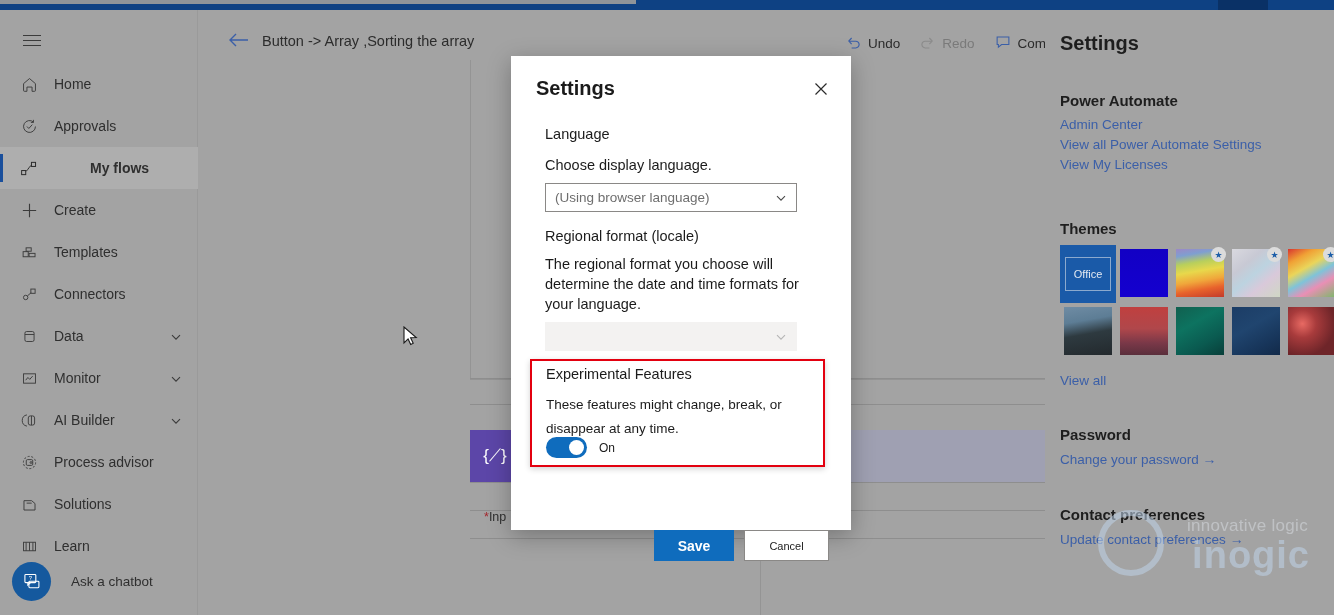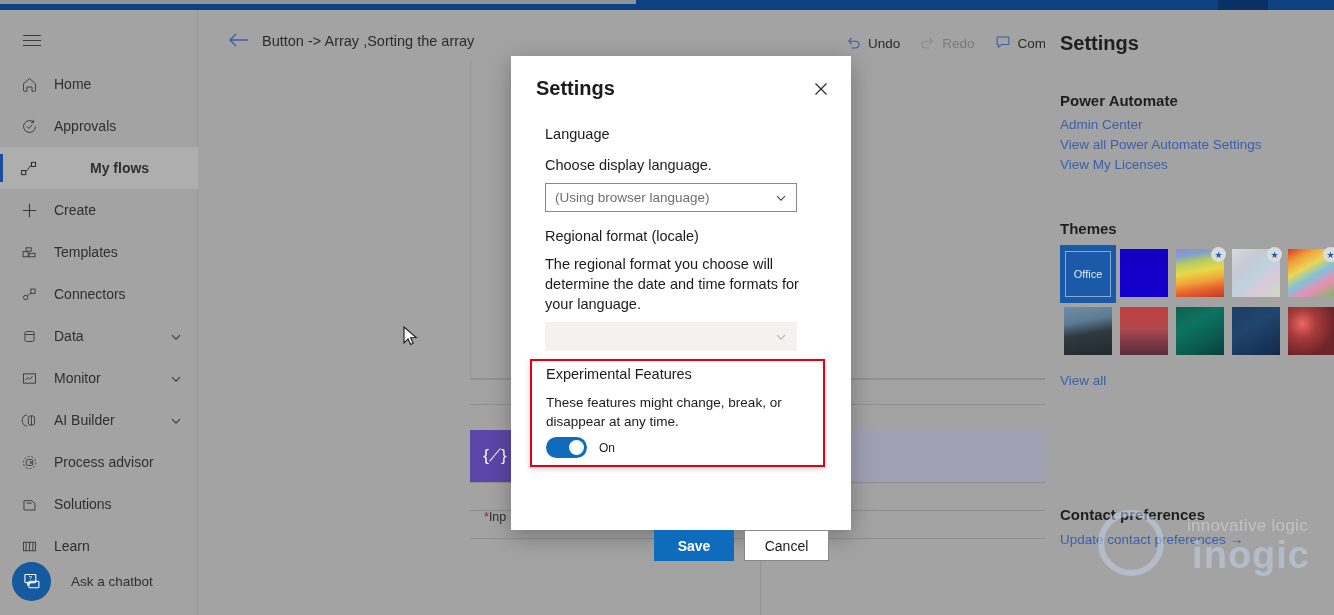--- a/index.html
+++ b/index.html
@@ -177,21 +177,21 @@
   .thumb {
     position: absolute; left: 4px; top: 4px;
     width: 48px; height: 48px; overflow: hidden;
   }
   .thumb.selected-wrap {
     left: 0; top: 0; width: 56px; height: 58px;
     border: 2px solid #1a5aa8; background: #1a5aa8;
     display: flex; align-items: center; justify-content: center;
   }
   .office-inner {
-    width: 46px; height: 46px; background: #1a5aa8;
+    width: 46px; height: 34px; background: #1a5aa8;
     border: 1px solid #8ba9ce; display: flex; align-items: center;
     justify-content: center; color: #e2e8f1; font-size: 11px;
   }
   .star {
     position: absolute; right: 2px; top: 2px; width: 15px; height: 15px;
     border-radius: 50%; background: #dcdcdc;
     display: flex; align-items: center; justify-content: center;
     color: #1c5ea8; font-size: 9px;
   }
 
@@ -233,21 +233,21 @@
     width: 295px; height: 108px;
     border: 2px solid #e3000f; background: #fff;
     box-shadow: 0 2px 6px rgba(0,0,0,.18);
   }
   .exp-h {
     position: absolute; left: 14px; top: 5px;
     font-size: 14.5px; color: #1b1b1b;
   }
   .exp-p {
     position: absolute; left: 14px; top: 32px; width: 262px;
-    font-size: 13.5px; color: #1b1b1b; line-height: 19px;
+    font-size: 13.5px; color: #1b1b1b; line-height: 24px;
   }
   .toggle-row {
     position: absolute; left: 14px; top: 76px;
     display: flex; align-items: center; gap: 12px; cursor: pointer;
   }
   .toggle {
     width: 41px; height: 21px; border-radius: 11px; background: #0f6cbd;
     position: relative;
   }
   .toggle .knob {
@@ -260,21 +260,21 @@
     position: absolute; left: 143px; top: 474px;
     display: flex; gap: 10px;
   }
   .btn-primary {
     width: 80px; height: 31px; background: #0f6cbd; color: #fff;
     border: none; font-size: 14px; font-weight: bold; cursor: pointer;
     font-family: "Liberation Sans", sans-serif;
   }
   .btn-default {
     width: 85px; height: 31px; background: #fff; color: #1b1b1b;
-    border: 1px solid #8a8886; font-size: 14px; cursor: pointer;
+    border: 1px solid #8a8886; font-size: 11px; cursor: pointer;
     font-family: "Liberation Sans", sans-serif;
   }
 
   
   .watermark {
     position: absolute; right: 10px; bottom: 22px;
     width: 280px; height: 95px; pointer-events: none; opacity: .55; text-decoration: underline;
   }
   .wm-text1 {
     position: absolute; right: 16px; top: 18px;
@@ -578,20 +578,27 @@
           <div class="themecell">
             <div class="thumb" style="background: linear-gradient(150deg, rgb(28, 61, 102) 0%, rgb(32, 69, 111) 40%, rgb(23, 53, 90) 75%, rgb(18, 42, 73) 100%);"></div>
           </div>
           <div class="themecell">
             <div class="thumb" style="background: radial-gradient(circle at 30% 35%, rgb(232, 106, 99) 0%, rgb(168, 59, 60) 30%, rgb(110, 37, 41) 70%);"></div>
           </div>
         </div>
       <a class="rp-link" style="margin-top:10px;">View all</a>
     </div>
 
+    <div class="rp-section" style="top:416px;">
+      <div class="rp-h">Password</div>
+      <a class="rp-link">
+        <span>Change your password</span>
+        <span class="arr">→</span>
+      </a>
+    </div>
 
     <div class="rp-section" style="top:496px;">
       <div class="rp-h">Contact preferences</div>
       <a class="rp-link">
         <span>Update contact preferences</span>
         <span class="arr">→</span>
       </a>
     </div>
   </div>
 

